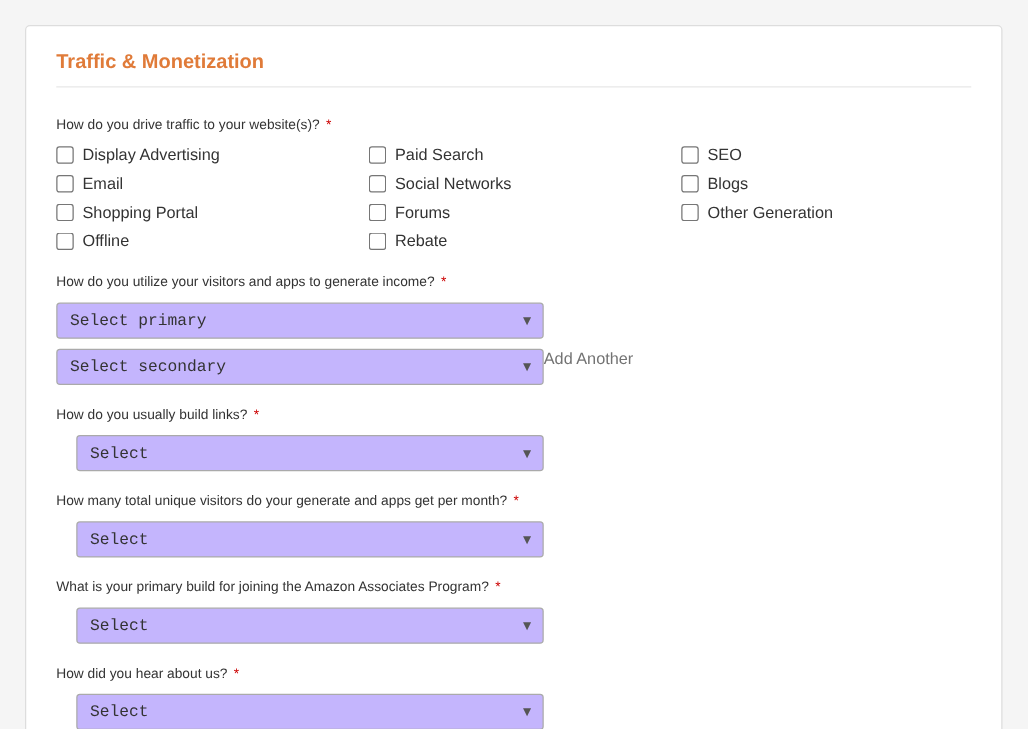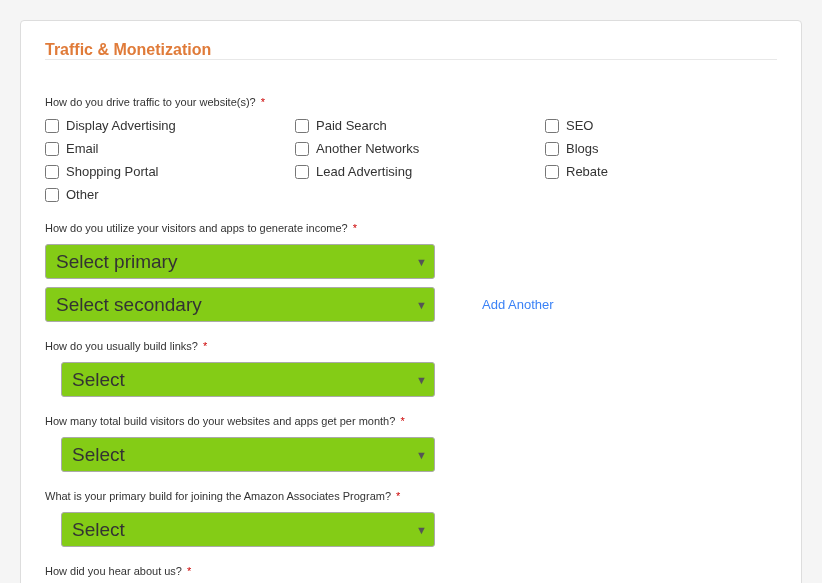--- a/index.html
+++ b/index.html
@@ -23,21 +23,22 @@
       border: 1px solid #ddd;
       border-radius: 4px;
       width: 800px;
       padding: 20px 24px 30px 24px;
     }
 
     .section-title {
       color: #e07b39;
       font-size: 16px;
       font-weight: bold;
-      margin-bottom: 36px;
+      margin-bottom: 24px;
+      padding-bottom: 10px;
       border-bottom: 1px solid #e8e8e8;
     }
 
     .question-label {
       font-size: 11px;
       color: #333;
       margin-bottom: 10px;
       font-weight: normal;
     }
 
@@ -84,29 +85,30 @@
     }
 
     .select-wrapper {
       position: relative;
       display: inline-block;
     }
 
     .select-wrapper select {
       appearance: none;
       -webkit-appearance: none;
-      background: #84cc16;
+      background: #c4b5fd;
       border: 1px solid #aaa;
       border-radius: 3px;
       padding: 6px 30px 6px 10px;
-      font-size: 19px;
+      font-size: 13px;
       color: #333;
       cursor: pointer;
       outline: none;
       width: 100%;
+      font-family: Liberation Mono, monospace;
     }
 
     .select-wrapper .chevron {
       position: absolute;
       right: 8px;
       top: 50%;
       transform: translateY(-50%);
       pointer-events: none;
       font-size: 11px;
       color: #555;
@@ -119,36 +121,33 @@
     .select-secondary-wrapper {
       width: 390px;
     }
 
     .select-standard-wrapper {
       width: 390px;
       padding-left: 16px;
     }
 
     .add-another-link {
-      color: #3b82f6;
+      color: #737373;
       font-size: 13px;
       text-decoration: none;
       cursor: pointer;
       white-space: nowrap;
-      margin-left: 35px;
     }
 
     .form-group {
       margin-bottom: 18px;
     }
 
     .secondary-row {
       display: flex;
-      align-items: center;
-      gap: 12px;
       margin-top: 8px;
     }
   </style>
 </head>
 <body>
 
 <div class="card">
   <div class="section-title">Traffic &amp; Monetization</div>
 
   <div class="checkboxes-section">
@@ -169,43 +168,47 @@
         <input type="checkbox" id="seo" style="">
         <span>SEO</span>
       </label>
 
       <label class="checkbox-item">
         <input type="checkbox" id="email" style="">
         <span>Email</span>
       </label>
       <label class="checkbox-item">
         <input type="checkbox" id="social-networks" style="">
-        <span>Another Networks</span>
+        <span>Social Networks</span>
       </label>
       <label class="checkbox-item">
         <input type="checkbox" id="blogs" style="">
         <span>Blogs</span>
       </label>
 
       <label class="checkbox-item">
         <input type="checkbox" id="shopping-portal" style="">
         <span>Shopping Portal</span>
       </label>
       <label class="checkbox-item">
+        <input type="checkbox" id="forums" style="">
+        <span>Forums</span>
+      </label>
+      <label class="checkbox-item">
         <input type="checkbox" id="lead-generation" style="">
-        <span>Lead Advertising</span>
-      </label>
-
+        <span>Other Generation</span>
+      </label>
+
+      <label class="checkbox-item">
+        <input type="checkbox" id="offline" style="">
+        <span>Offline</span>
+      </label>
       <label class="checkbox-item">
         <input type="checkbox" id="rebate" style="">
         <span>Rebate</span>
-      </label>
-      <label class="checkbox-item">
-        <input type="checkbox" id="other" style="">
-        <span>Other</span>
       </label>
     </div>
   </div>
 
   <div class="form-group income-section">
     <div class="question-label">
       <span>How do you utilize your visitors and apps to generate income?</span><span class="required-star"> *</span>
     </div>
     <div class="dropdowns-row">
       <div class="select-wrapper select-primary-wrapper">
@@ -233,21 +236,21 @@
     <div class="select-wrapper select-standard-wrapper">
       <select>
         <option value="">Select</option>
       </select>
       <span class="chevron">▼</span>
     </div>
   </div>
 
   <div class="form-group">
     <div class="question-label">
-      <span>How many total build visitors do your websites and apps get per month?</span><span class="required-star"> *</span>
+      <span>How many total unique visitors do your generate and apps get per month?</span><span class="required-star"> *</span>
     </div>
     <div class="select-wrapper select-standard-wrapper">
       <select>
         <option value="">Select</option>
       </select>
       <span class="chevron">▼</span>
     </div>
   </div>
 
   <div class="form-group">

